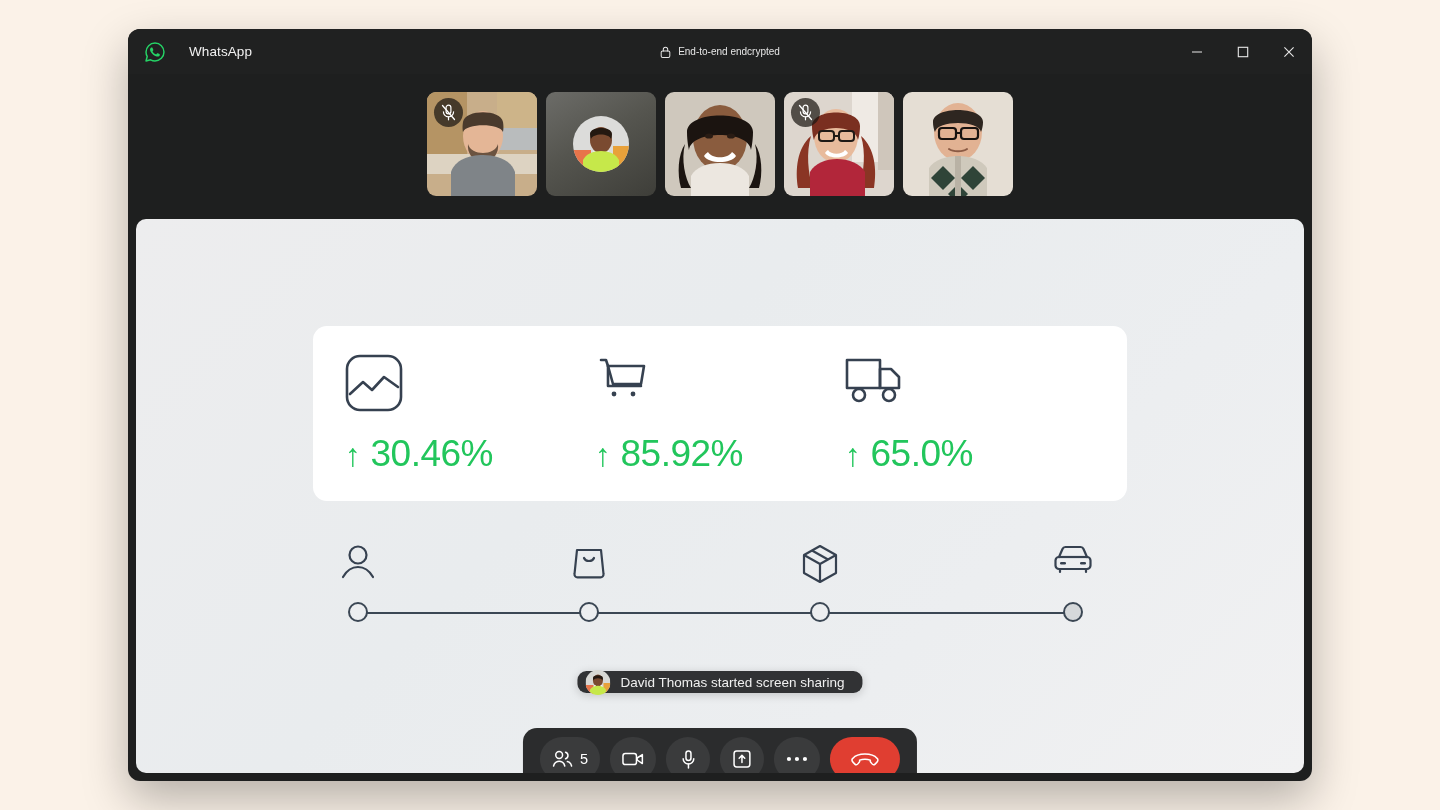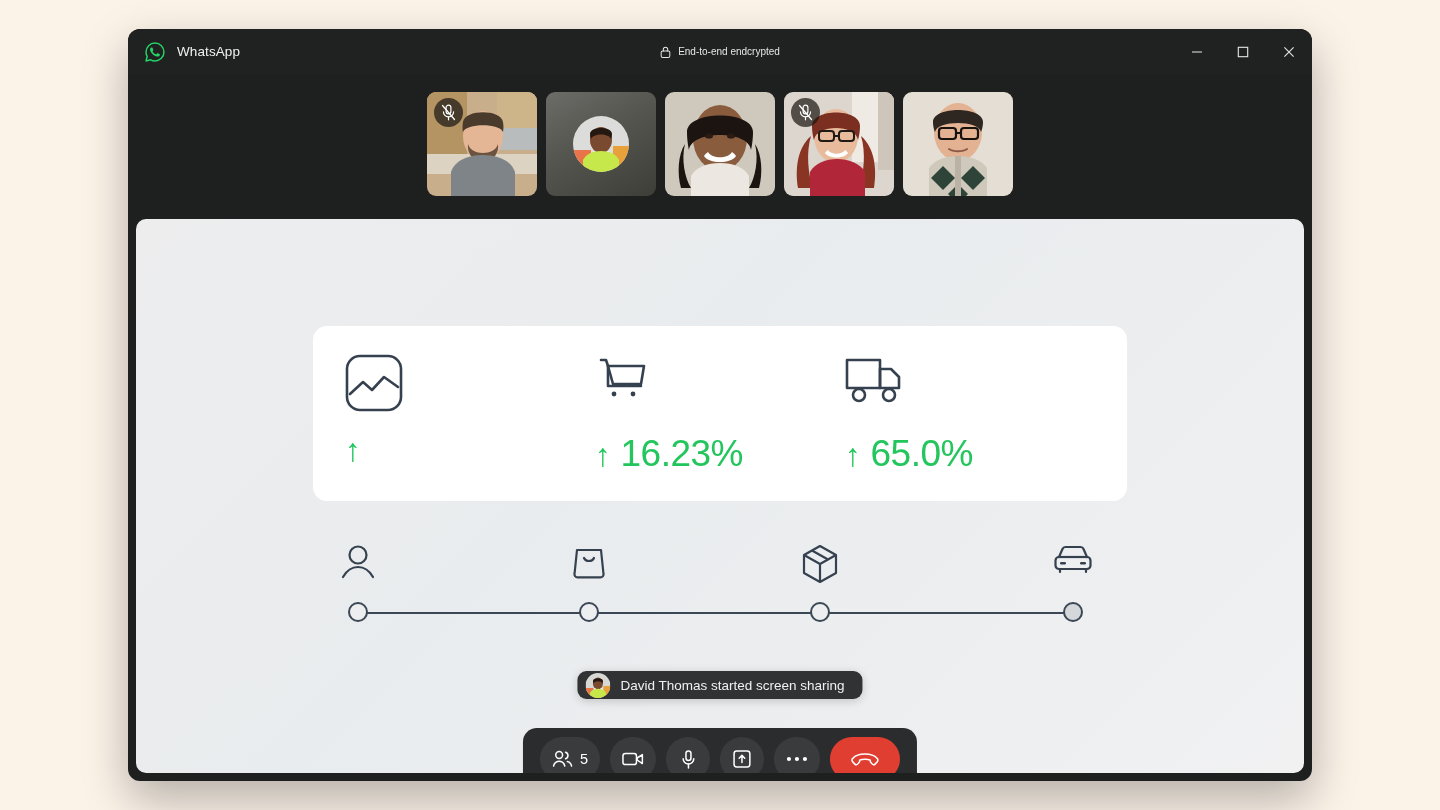--- a/index.html
+++ b/index.html
@@ -21,21 +21,21 @@
     overflow: hidden;
   }
 
   
   .titlebar {
     position: relative;
     height: 45px;
     background: #202121;
     display: flex; align-items: center;
   }
-  .brand { display: flex; align-items: center; gap: 11px; padding-left: 16px; }
+  .brand { display: flex; align-items: center; gap: 23px; padding-left: 16px; }
   .wa-logo { width: 22px; height: 22px; display: block; }
   .brand-name { color: #f2f2f2; font-size: 13.5px; letter-spacing: .1px; }
 
   .enc-center {
     position: absolute; left: 0; right: 0; top: 0; bottom: 0;
     display: flex; align-items: center; justify-content: center;
     gap: 7px; pointer-events: none;
   }
   .enc-text { color: #e6e6e6; font-size: 10px; }
   .lock-icon { width: 11px; height: 14px; display: block; }
@@ -137,21 +137,21 @@
     border: 2px solid #3b4754;
     background: #eceef0;
   }
   .f-node.filled { background: #d5d8da; }
 
   
   .toast {
     position: absolute;
     left: 50%; transform: translateX(-50%);
     top: 452px;
-    height: 28px;
+    height: 22px;
     display: flex; align-items: center; gap: 10px;
     padding: 0 18px 0 8px;
     background: #313234;
     border-radius: 9px;
     box-shadow: 0 2px 10px rgba(0,0,0,0.18);
   }
   .toast-avatar {
     width: 25px; height: 25px; border-radius: 50%;
     overflow: hidden; flex: 0 0 auto;
   }
@@ -342,36 +342,37 @@
 
         <div class="metric">
           <div class="m-icon">
             <svg width="58" height="58" viewBox="0 0 58 58" fill="none">
               <rect x="2" y="2" width="54" height="54" rx="13" stroke="#364150" stroke-width="2.6"></rect>
               <path d="M5 40l13-12 9 8 12-13 14 10" stroke="#364150" stroke-width="2.6" stroke-linecap="round" stroke-linejoin="round"></path>
             </svg>
           </div>
           <div class="m-value">
             <span class="m-arrow">↑</span>
+            <span>30.46%</span>
           </div>
         </div>
 
         <div class="metric">
           <div class="m-icon">
             <svg width="58" height="58" viewBox="0 0 58 58" fill="none">
               <path d="M6 6h5l2 6" stroke="#364150" stroke-width="2.6" stroke-linecap="round" stroke-linejoin="round"></path>
               <path d="M13 12h36l-3 18H18z" stroke="#364150" stroke-width="2.6" stroke-linecap="round" stroke-linejoin="round"></path>
               <path d="M13 12v20h33" stroke="#364150" stroke-width="2.6" stroke-linecap="round" stroke-linejoin="round"></path>
               <circle cx="19" cy="40" r="2.4" fill="#364150"></circle>
               <circle cx="38" cy="40" r="2.4" fill="#364150"></circle>
             </svg>
           </div>
           <div class="m-value">
             <span class="m-arrow">↑</span>
-            <span>16.23%</span>
+            <span>85.92%</span>
           </div>
         </div>
 
         <div class="metric">
           <div class="m-icon">
             <svg width="66" height="58" viewBox="0 0 66 58" fill="none">
               <rect x="2" y="6" width="33" height="28" stroke="#364150" stroke-width="2.6" stroke-linejoin="round"></rect>
               <path d="M35 15h11l8 8v11H35z" stroke="#364150" stroke-width="2.6" stroke-linejoin="round"></path>
               <circle cx="14" cy="41" r="6" stroke="#364150" stroke-width="2.6"></circle>
               <circle cx="44" cy="41" r="6" stroke="#364150" stroke-width="2.6"></circle>

